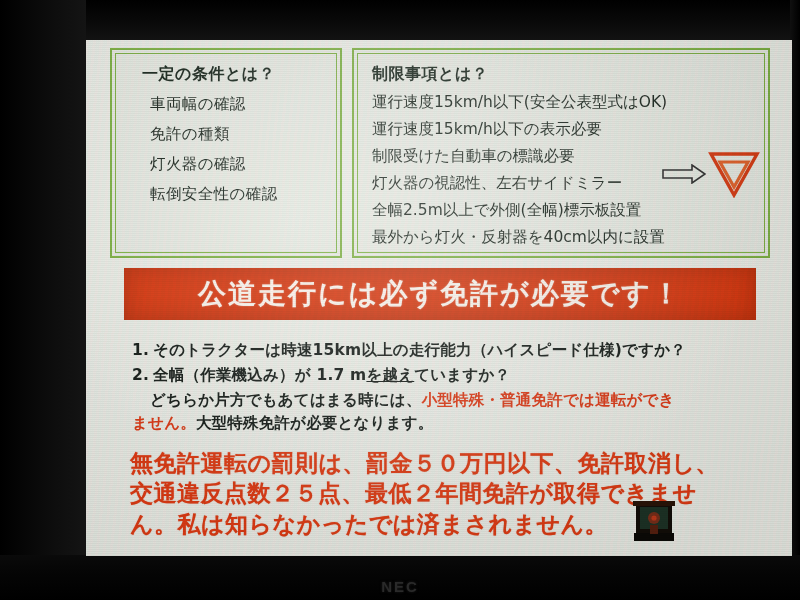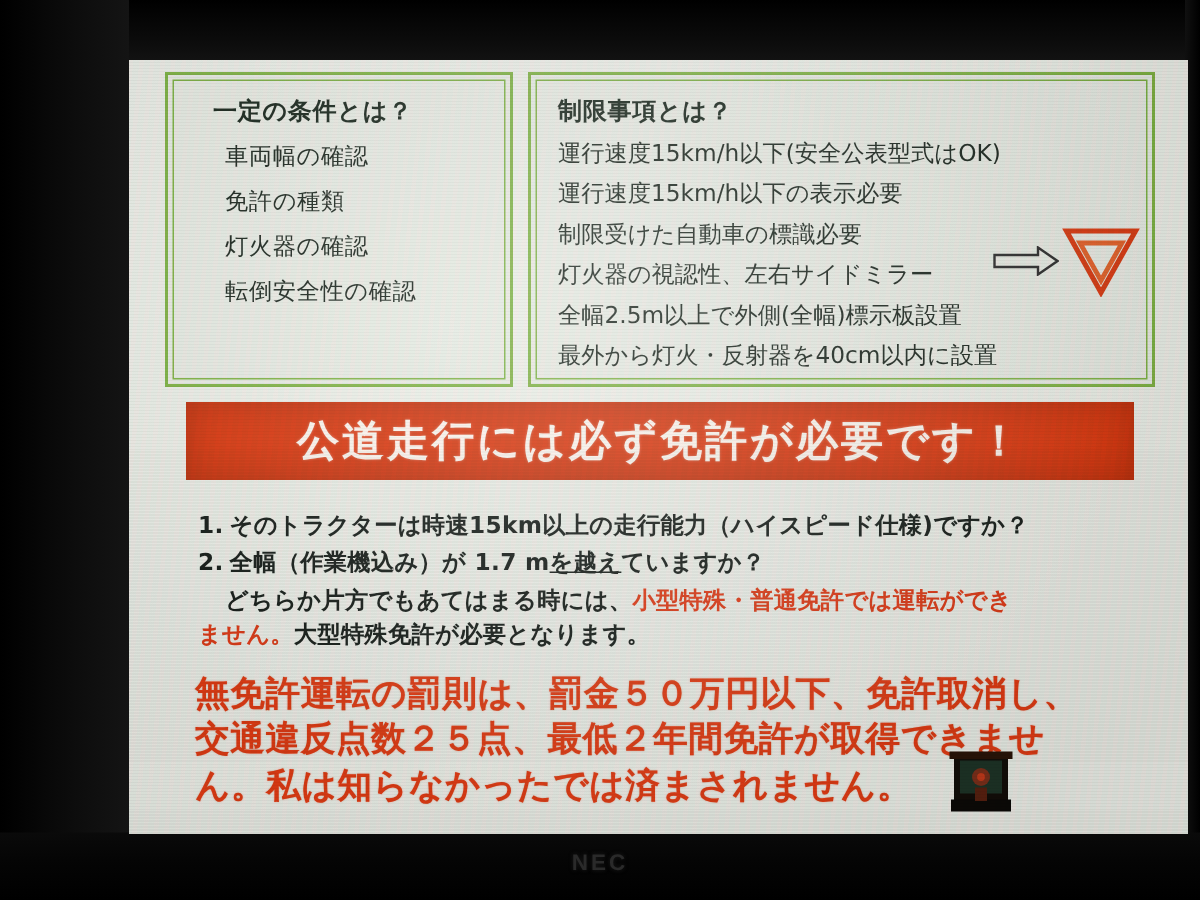--- a/index.html
+++ b/index.html
@@ -20,21 +20,21 @@
   
   .bezel-left   { position:absolute; left:0; top:0; width:86px; height:600px;
                   background:linear-gradient(90deg,#000 0%,#0d0d0d 60%,#141414 100%); }
   .bezel-top    { position:absolute; left:0; top:0; width:800px; height:40px;
                   background:linear-gradient(180deg,#000 0%,#0c0c0c 70%,#121212 100%); }
   .bezel-right  { position:absolute; right:0; top:0; width:10px; height:600px;
                   background:linear-gradient(270deg,#000 0%,#101010 100%); }
   .bezel-bottom { position:absolute; left:0; bottom:0; width:800px; height:45px;
                   background:linear-gradient(180deg,#0a0a0a 0%,#050505 40%,#000 100%); }
   .nec-logo {
-    position:absolute; left:0; bottom:16px; width:800px;
+    position:absolute; left:0; bottom:5px; width:800px;
     text-align:center; color:#2a2a2a; font-size:15px;
     letter-spacing:2px; font-weight:bold;
     font-family:"Liberation Sans", sans-serif;
     text-shadow:0 0 3px #1b1b1b;
   }
 
   
   #slide {
     position: absolute;
     left: 86px; top: 40px;

